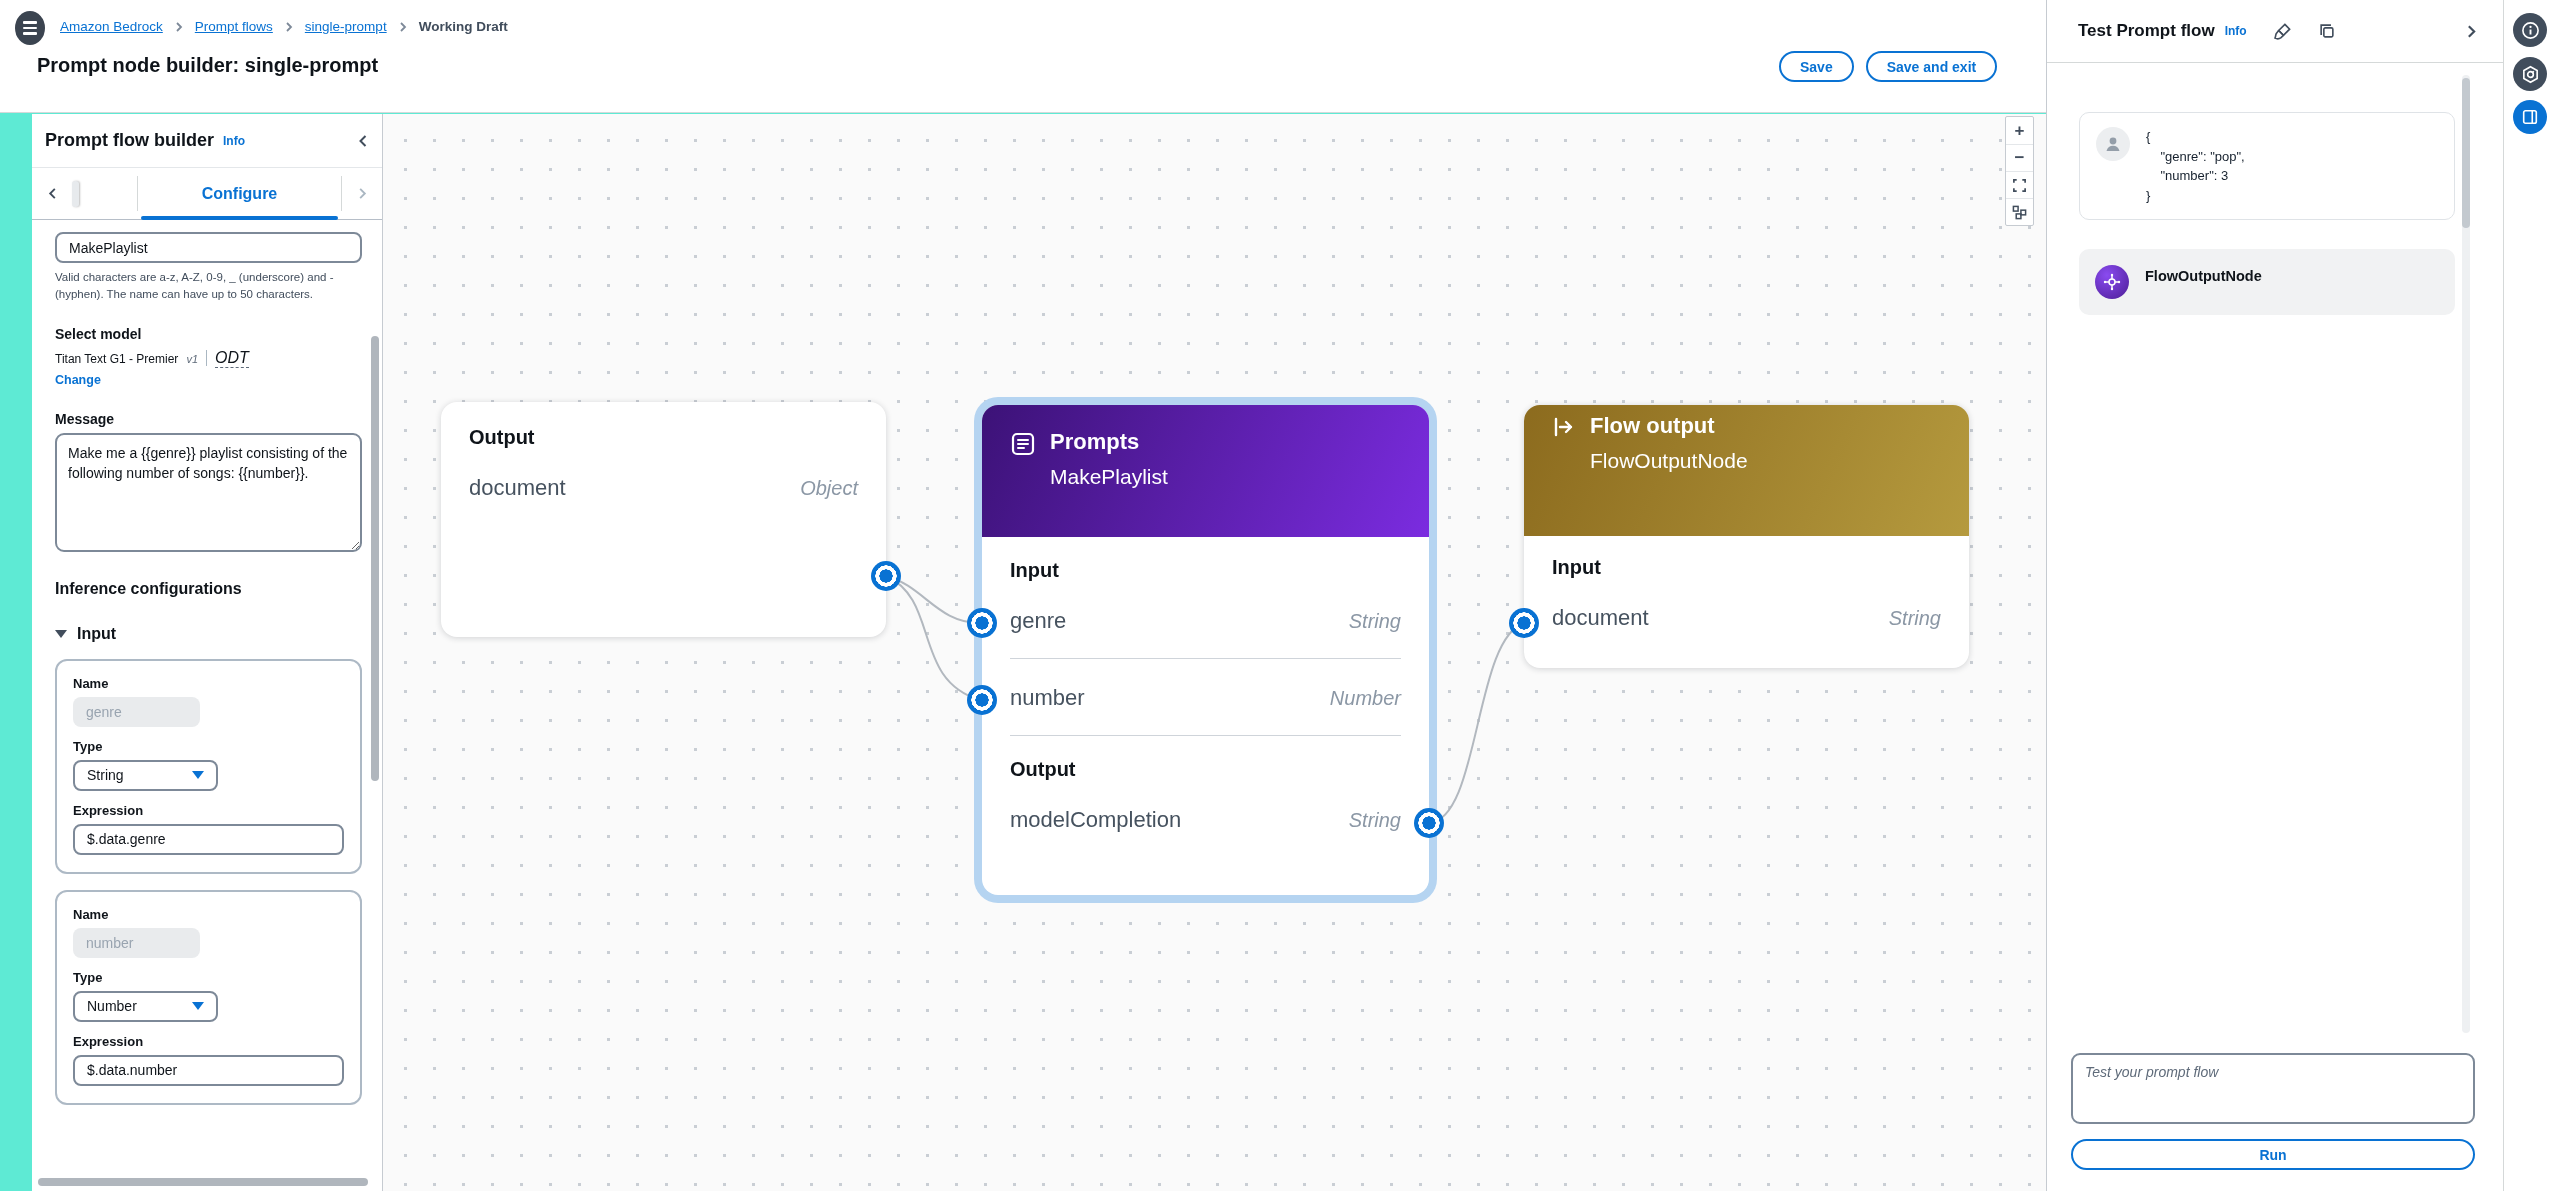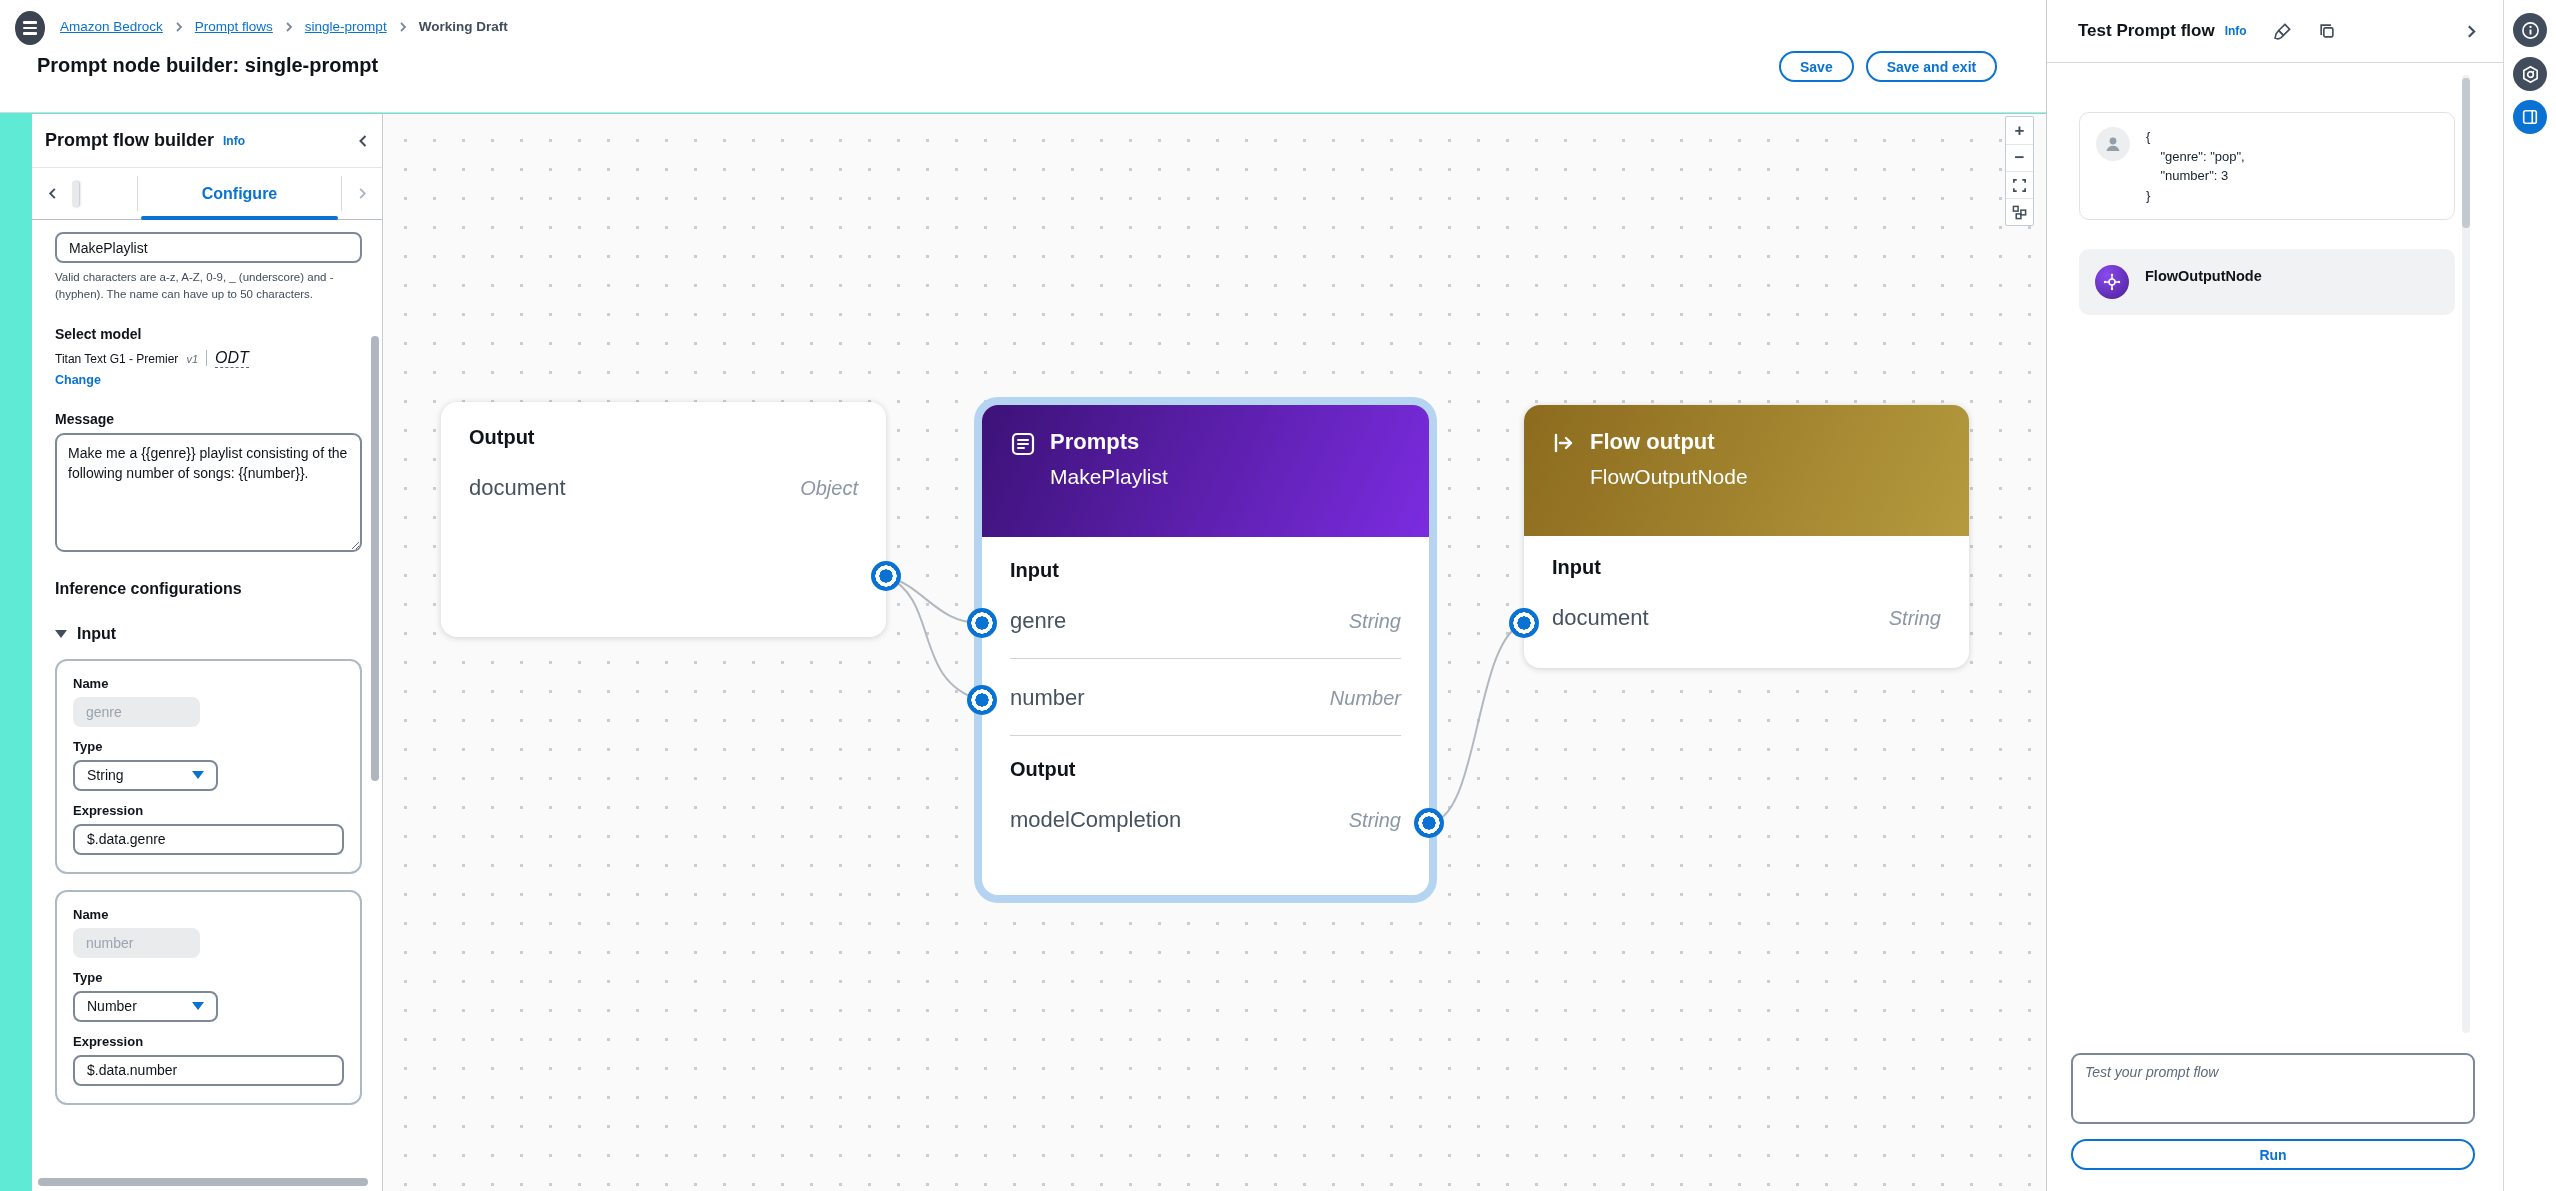--- a/index.html
+++ b/index.html
@@ -295,21 +295,21 @@
         <hr class="nhr">
         <div class="sec after-hr">Output</div>
         <div class="frow">
           <span class="fname">modelCompletion</span>
           <span class="ftype">String</span>
         </div>
       </div>
     </div>
 
     <div class="node" style="left:1172px; top:291px; width:445px; height:263px;">
-      <div class="node-head nh-gold" style="height:131px; padding-top:26px;">
+      <div class="node-head nh-gold" style="height:131px; padding-top:10px;">
         <span class="nicon">
           <svg width="24" height="24" viewBox="0 0 24 24">
               <path d="M4 4v16 M8 12h11 M14 7l5 5-5 5" fill="none" stroke="currentColor" stroke-width="2.4" stroke-linecap="round" stroke-linejoin="round"></path>
             </svg>
         </span>
         <span>
           <span class="nh-title" style="display:block;">Flow output</span>
           <span class="nh-sub" style="display:block;">FlowOutputNode</span>
         </span>
       </div>

